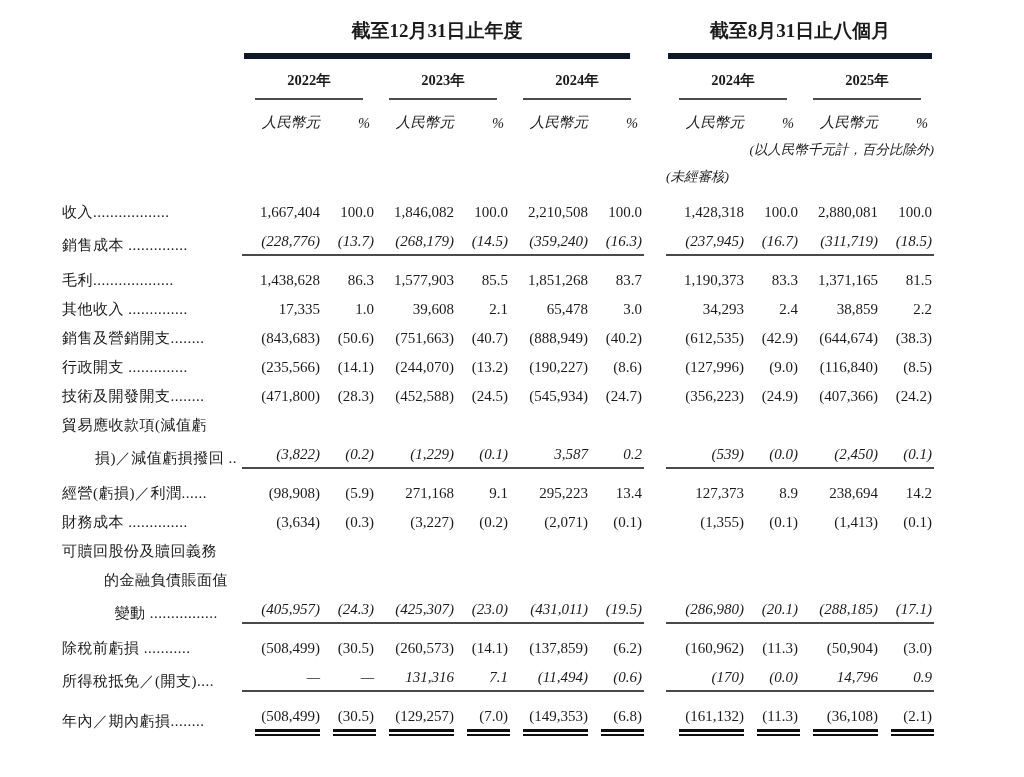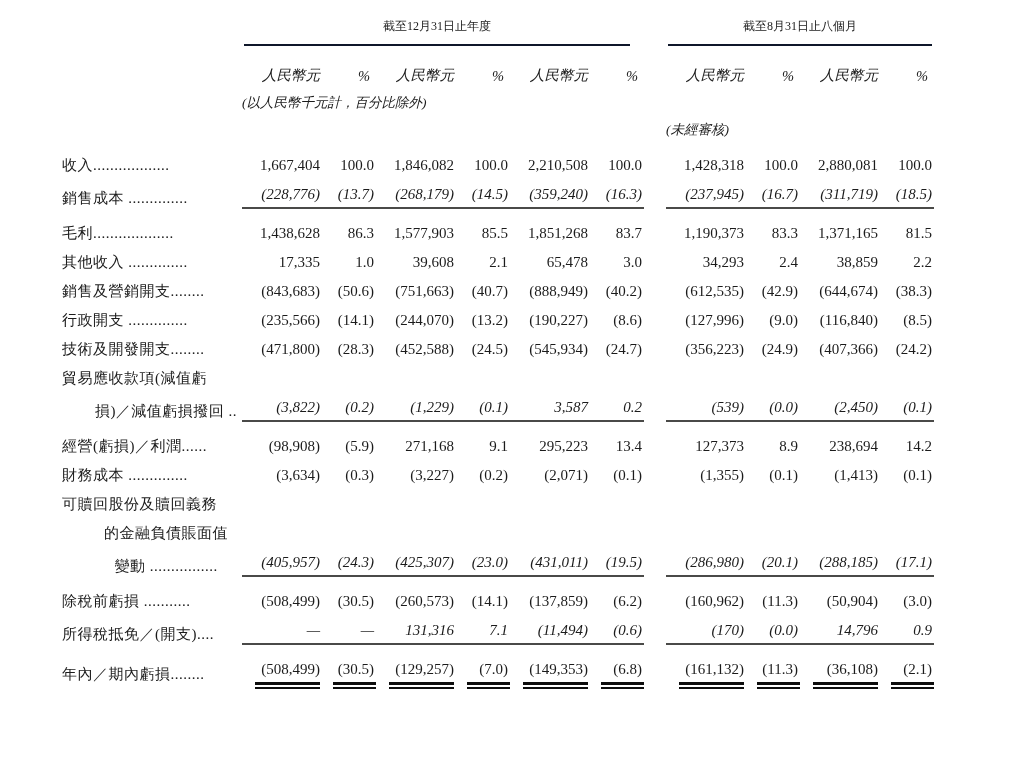--- a/index.html
+++ b/index.html
@@ -13,33 +13,33 @@
   table { border-collapse:collapse; table-layout:fixed; }
   td, th { vertical-align:bottom; font-weight:400; }
 
   col.c-label { width:180px; }
   col.c-rmb   { width:78px; }
   col.c-pct   { width:56px; }
   col.c-sp    { width:22px; }
 
   
   .ghead {
-    text-align:center; font-weight:400; font-size:12px;
-    padding-bottom:9px; border-bottom:2px solid #0f172a;
+    text-align:center; font-weight:700; font-size:19px;
+    padding-bottom:9px; border-bottom:6px solid #0f172a;
   }
   th.gcell-annual .ghead { margin:0 14px 0 2px; }
   th.gcell-interim .ghead { margin:0 2px; }
   tr.year-row th { padding-top:12px; }
   .yhead {
     text-align:center; font-weight:700; font-size:14.5px;
     padding-bottom:8px; border-bottom:2px solid #4b4b49; margin:0 13px;
   }
-  tr.colhead-row td { padding-top:20px; font-style:italic; font-size:14.5px; text-align:right; }
+  tr.colhead-row td { padding-top:13px; font-style:italic; font-size:14.5px; text-align:right; }
   tr.colhead-row td.ch-pct { padding-right:6px; }
-  tr.note-row td { padding-top:9px; font-style:italic; font-size:13.5px; text-align:left; }
+  tr.note-row td { padding-top:9px; font-style:italic; font-size:13.5px; text-align:right; }
   tr.unaudited-row td { padding-top:9px; font-style:italic; font-size:13.5px; text-align:left; }
 
   
   tbody td { font-size:15px; line-height:21px; padding:4px 0 4px; }
   td.lbl { text-align:left; letter-spacing:0.5px; white-space:nowrap; overflow:hidden; }
   td.lbl.ind { padding-left:28px;text-align:center; }
   td.rmb .vw, td.pct .vw { text-align:right; }
   td.pct .vw { padding-right:2px; }
   tr.b { font-weight:700; }
   tr.first-data td { padding-top:16px; }
@@ -81,20 +81,39 @@
       <tr class="group-row">
         <td></td>
         <th colspan="6" class="gcell-annual">
           <div class="ghead">截至12月31日止年度</div>
         </th>
         <td></td>
         <th colspan="4" class="gcell-interim">
           <div class="ghead">截至8月31日止八個月</div>
         </th>
       </tr>
+      <tr class="year-row">
+        <td></td>
+        <th colspan="2">
+          <div class="yhead">2022年</div>
+        </th>
+        <th colspan="2">
+          <div class="yhead">2023年</div>
+        </th>
+        <th colspan="2">
+          <div class="yhead">2024年</div>
+        </th>
+        <td></td>
+        <th colspan="2">
+          <div class="yhead">2024年</div>
+        </th>
+        <th colspan="2">
+          <div class="yhead">2025年</div>
+        </th>
+      </tr>
       <tr class="colhead-row">
         <td></td>
         <td>人民幣元</td>
         <td class="ch-pct">%</td>
         <td>人民幣元</td>
         <td class="ch-pct">%</td>
         <td>人民幣元</td>
         <td class="ch-pct">%</td>
         <td></td>
         <td>人民幣元</td>

